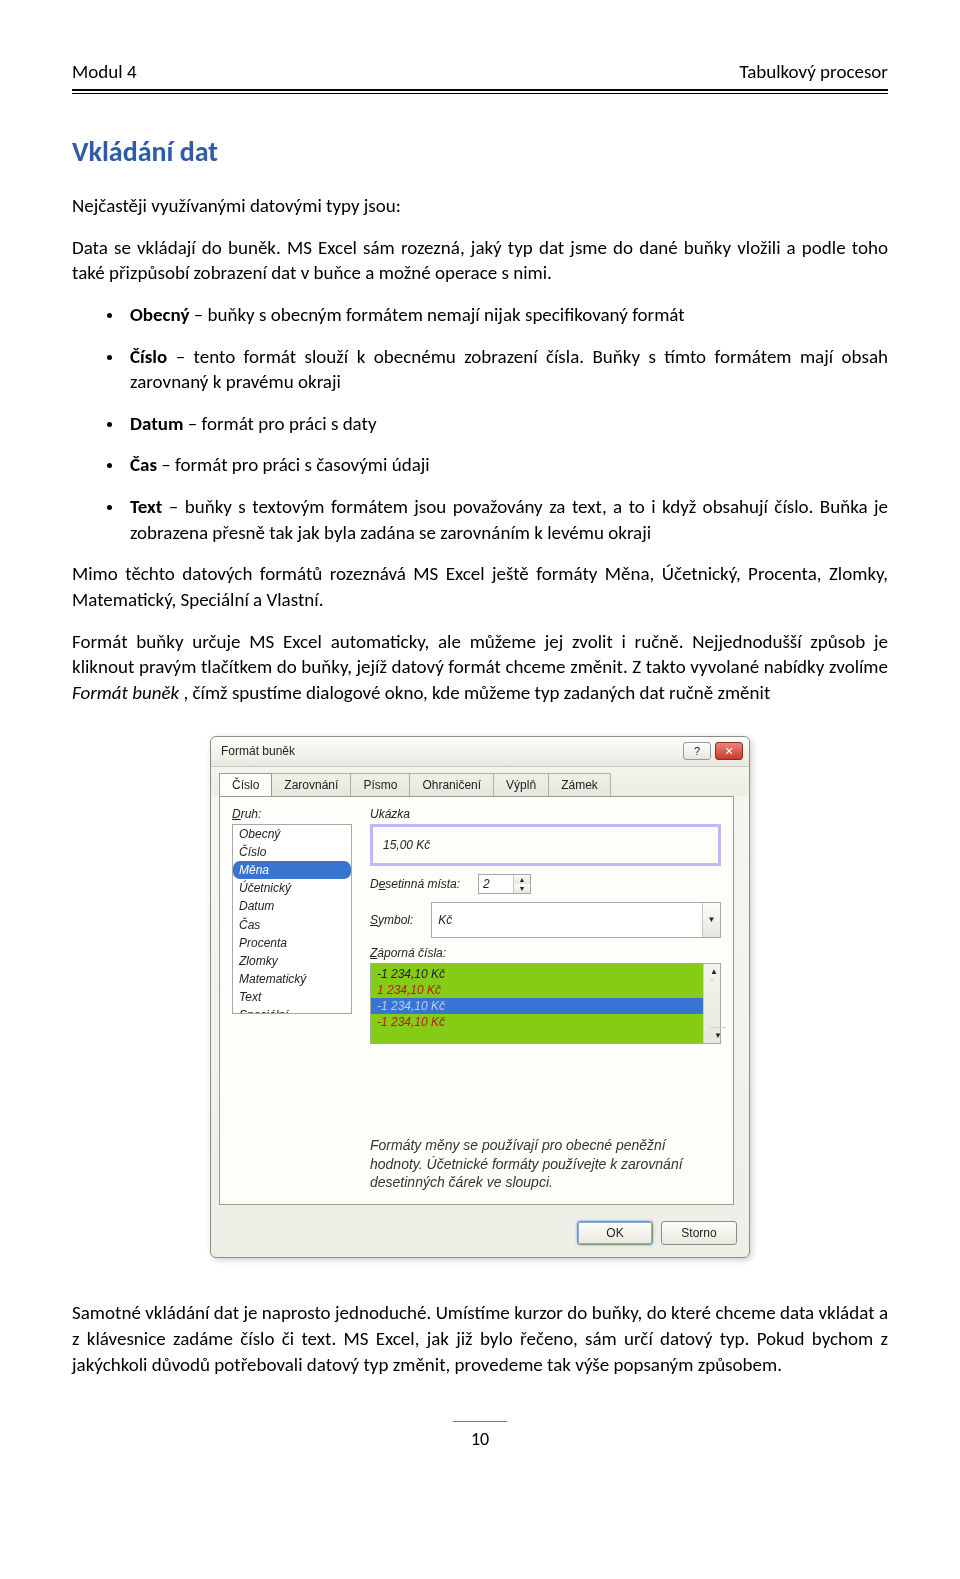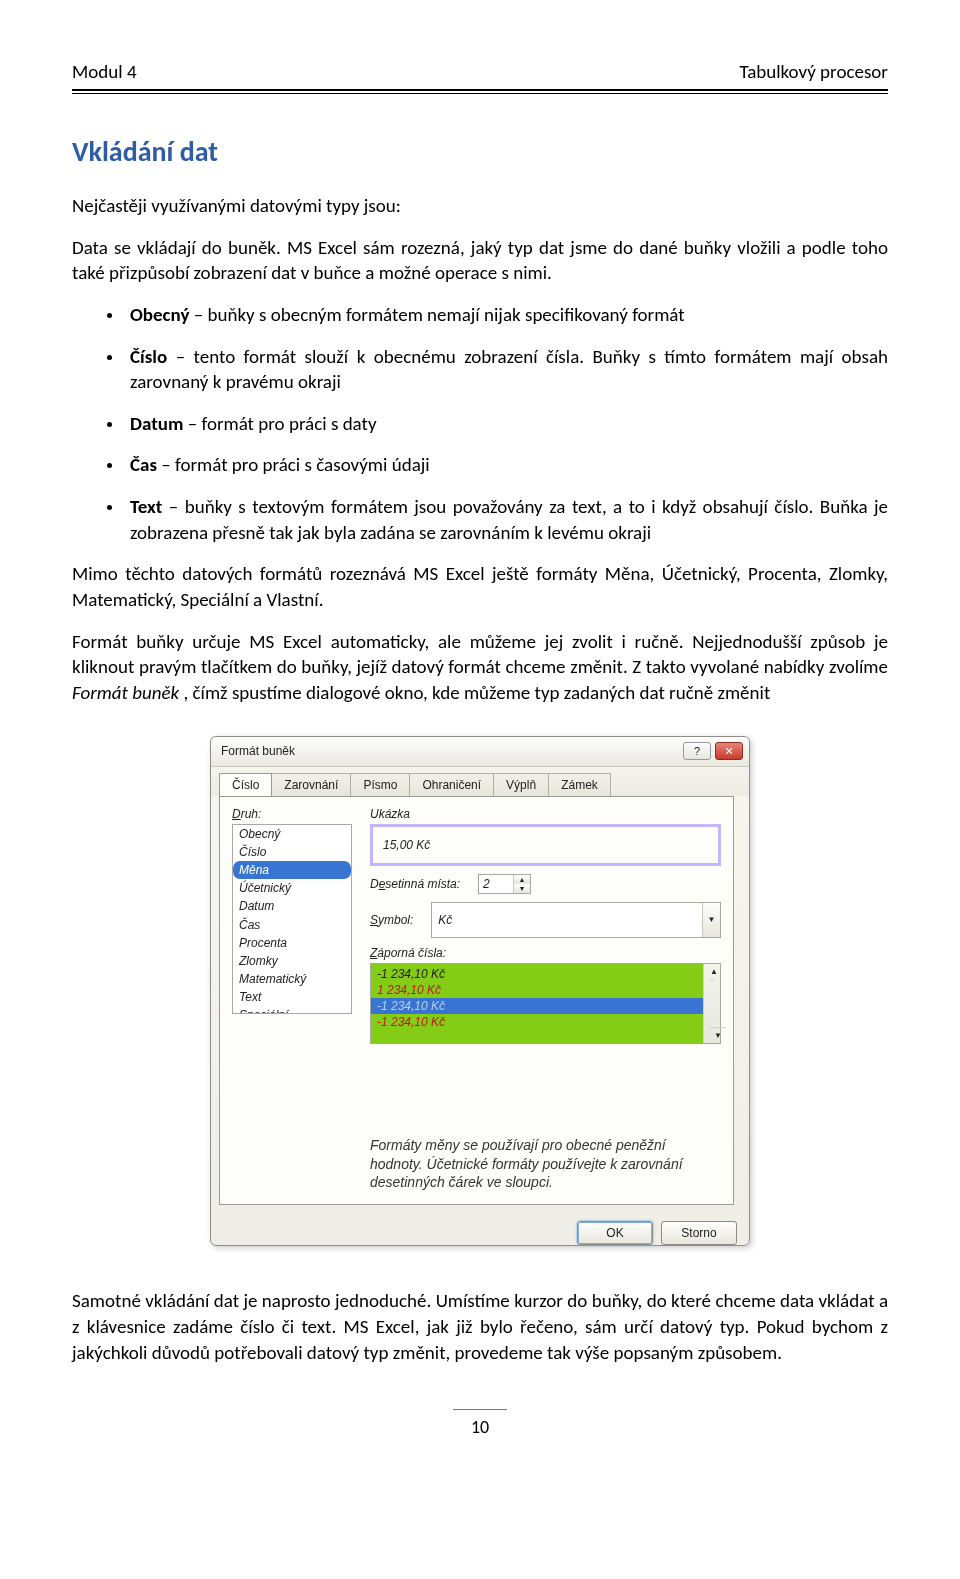--- a/index.html
+++ b/index.html
@@ -123,21 +123,21 @@
     padding:2px 0; position:relative;
   }
   .neglist div { padding:0 6px; font-size:12px; line-height:1.35; }
   .neglist .red { color:#c01717; }
   .neglist .selrow { background:#3874d1; color:#b7cff0; }
   .neglist-scroll { position:absolute; right:0; top:0; bottom:0; width:17px; border-left:1px solid #d0d0c7; background:linear-gradient(#f4f3ec,#e8e7de); }
   .neglist-scroll span { display:block; height:16px; border-bottom:1px solid #d0d0c7; font-size:8px; text-align:center; line-height:16px;}
   .neglist-scroll span:last-child { position:absolute; bottom:0; border-top:1px solid #d0d0c7; border-bottom:none; width:100%;}
   .desc-text { margin-top: 92px; font-size:14px; line-height:1.35; color:#333; }
   .dialog-footer {
-    display:flex; justify-content:flex-end; gap:8px; padding: 8px 12px 0 12px;
+    display:flex; justify-content:flex-end; gap:8px; padding: 8px 12px 12px 12px;
   }
   .btn {
     min-width:76px; height:24px; border:1px solid #8d8d87; border-radius:3px;
     background: linear-gradient(#fdfdfb,#e9e8de);
     display:flex;align-items:center;justify-content:center;
     font-size:12px;
   }
   .btn.primary { box-shadow: 0 0 0 1px #7fb4e6 inset, 0 0 3px #7fb4e6; }
 
   .page-footer {

